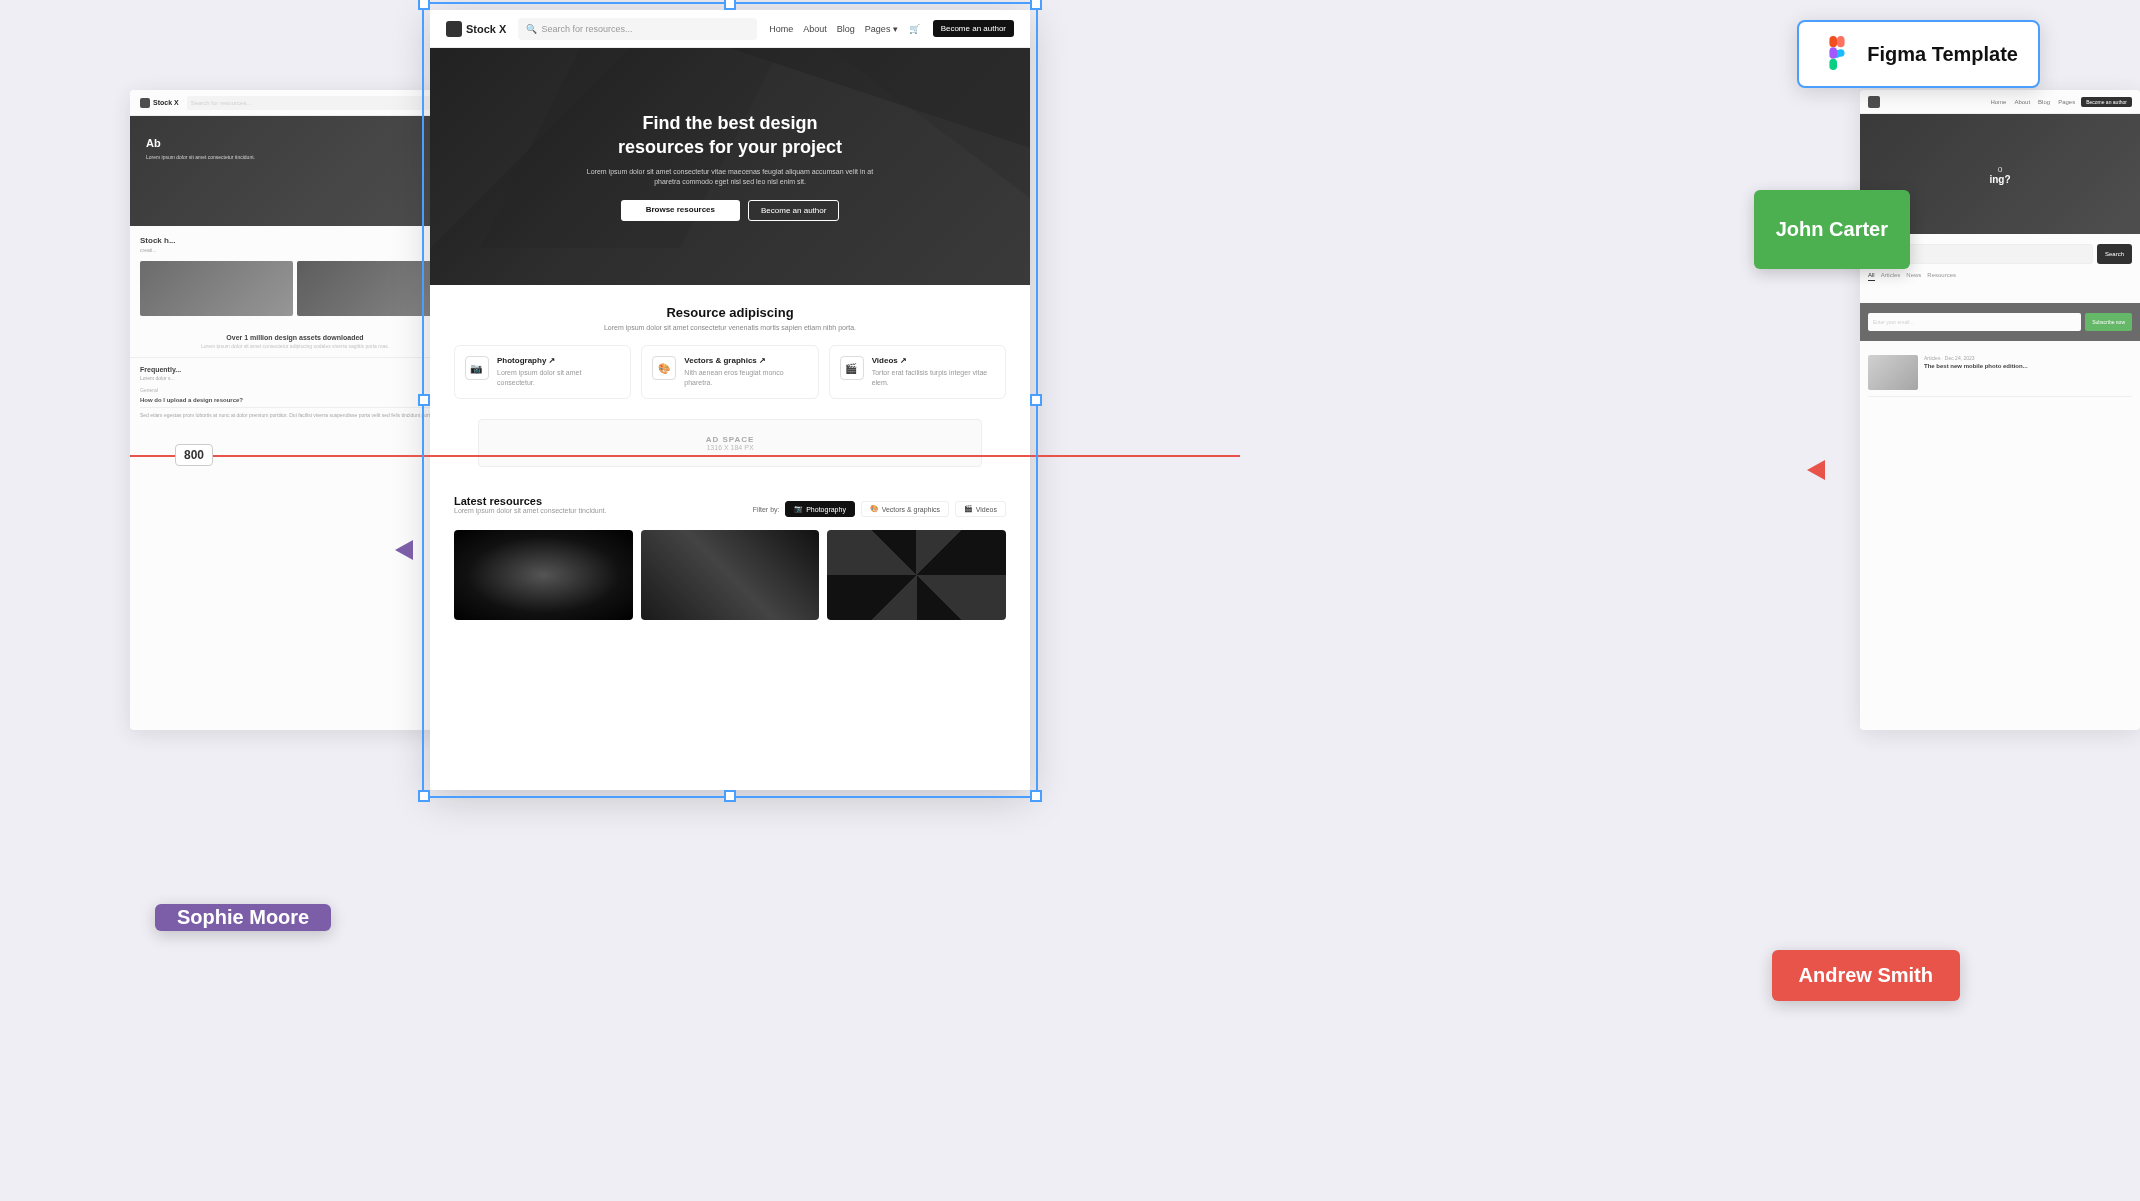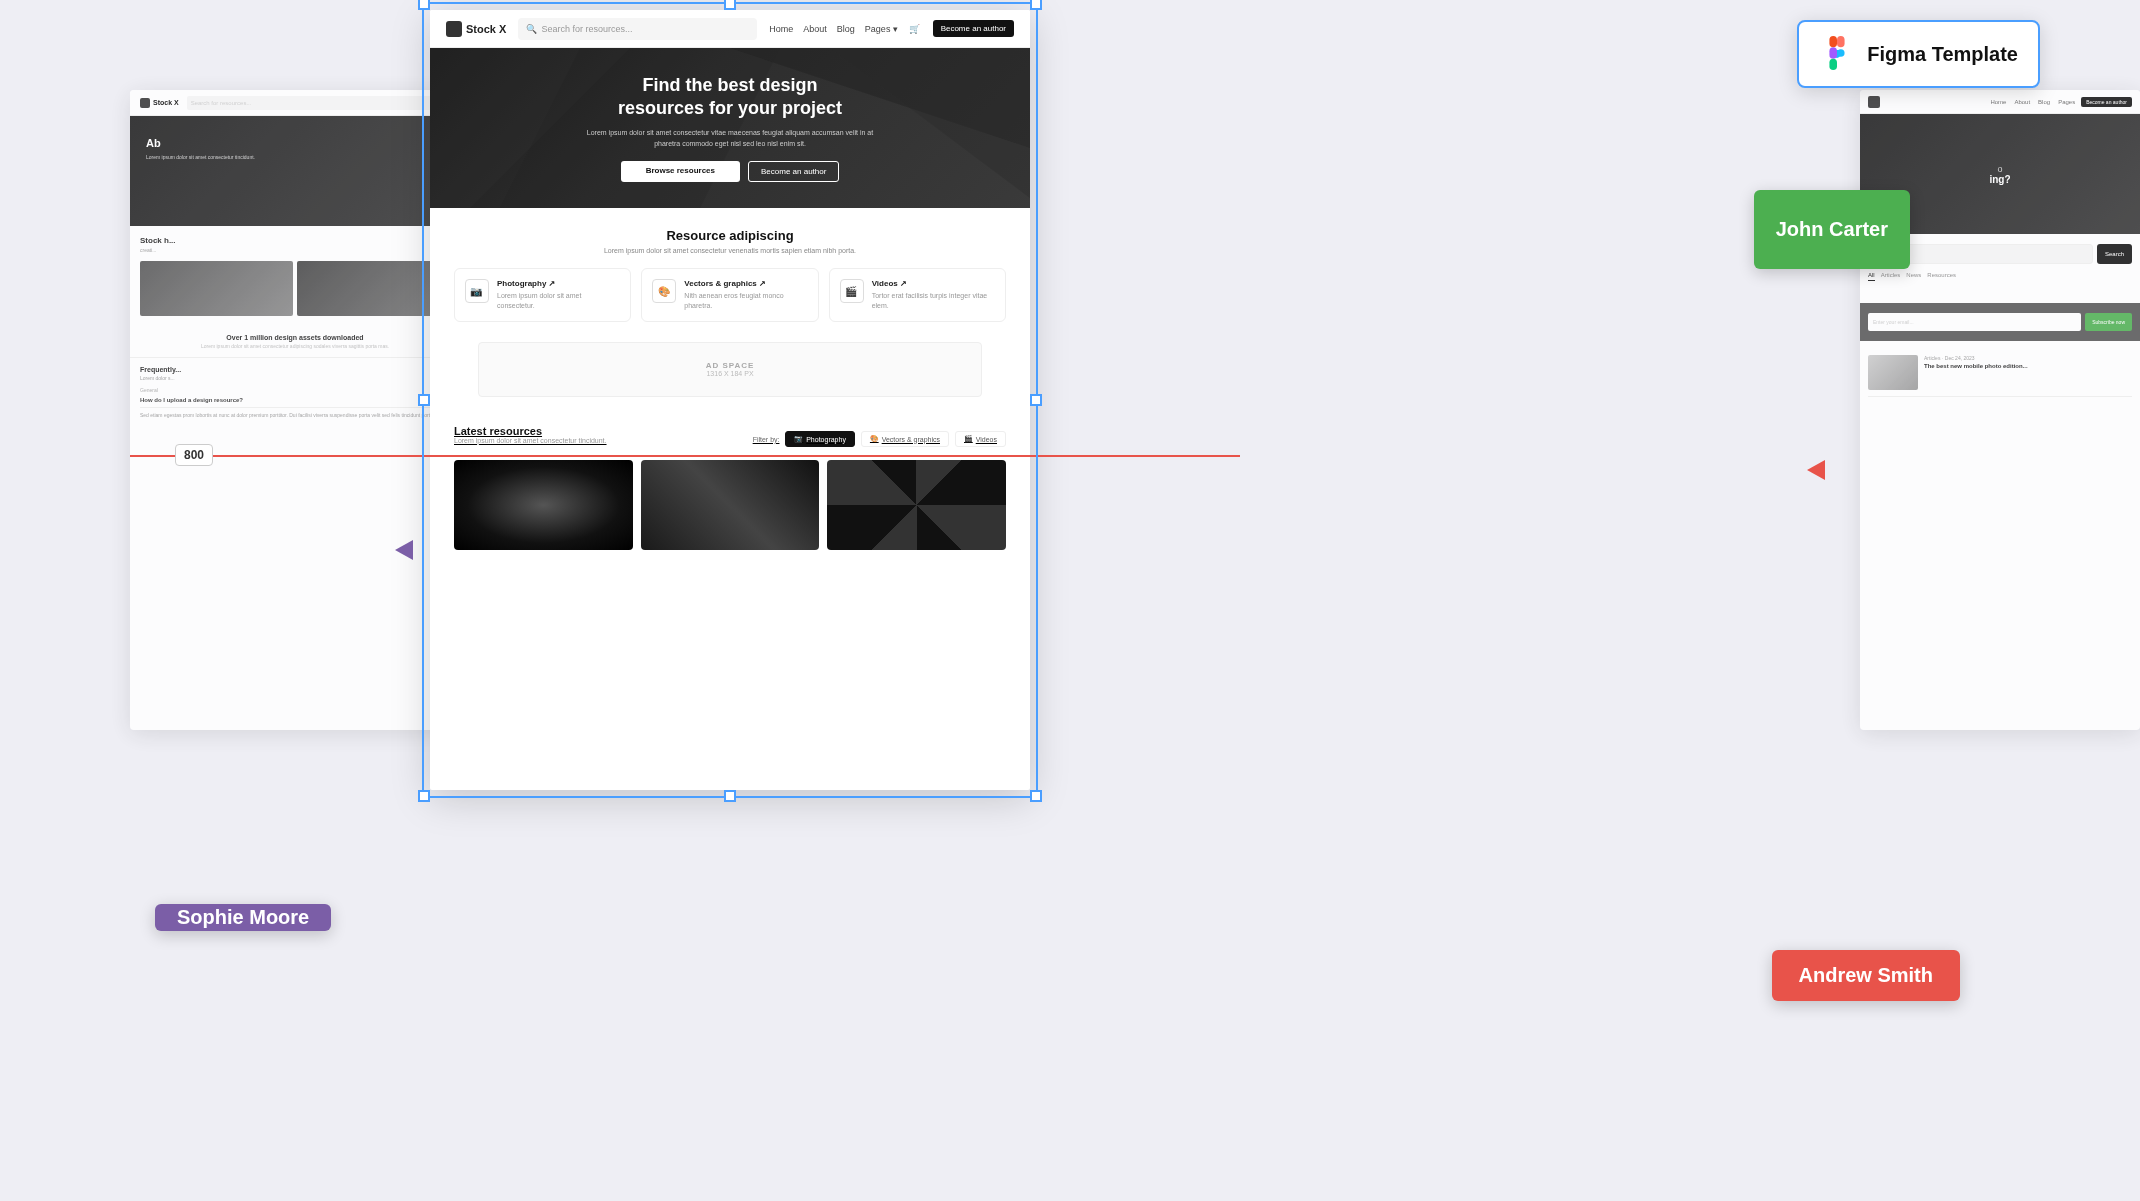--- a/index.html
+++ b/index.html
@@ -138,21 +138,21 @@
       background: #111;
       color: #fff;
       font-size: 8px;
       padding: 4px 8px;
       border-radius: 3px;
     }
 
     
     .site-hero {
       background: linear-gradient(135deg, #1a1a1a 0%, #2d2d2d 40%, #3a3a3a 100%);
-      height: 160px;
+      height: 237px;
       display: flex;
       align-items: center;
       justify-content: center;
       text-align: center;
       color: #fff;
       position: relative;
       overflow: hidden;
     }
     .hero-bg-shapes {
       position: absolute;
@@ -252,21 +252,21 @@
       font-size: 7px;
       color: #999;
       line-height: 1.4;
     }
 
     
     .ad-space {
       margin: 0 24px;
       border: 1px solid #eee;
       border-radius: 4px;
-      height: 55px;
+      height: 48px;
       display: flex;
       flex-direction: column;
       align-items: center;
       justify-content: center;
       background: #fafafa;
     }
     .ad-label {
       font-size: 8px;
       font-weight: 700;
       color: #aaa;
@@ -280,21 +280,20 @@
     
     .latest-section {
       padding: 16px 24px;
       background: #fff;
     }
     .latest-header {
       display: flex;
       align-items: center;
       justify-content: space-between;
       margin-bottom: 6px;
-      text-decoration: underline;
     }
     .latest-title {
       font-size: 11px;
       font-weight: 700;
       color: #111;
     }
     .latest-subtitle {
       font-size: 7px;
       color: #999;
       margin-bottom: 10px;

